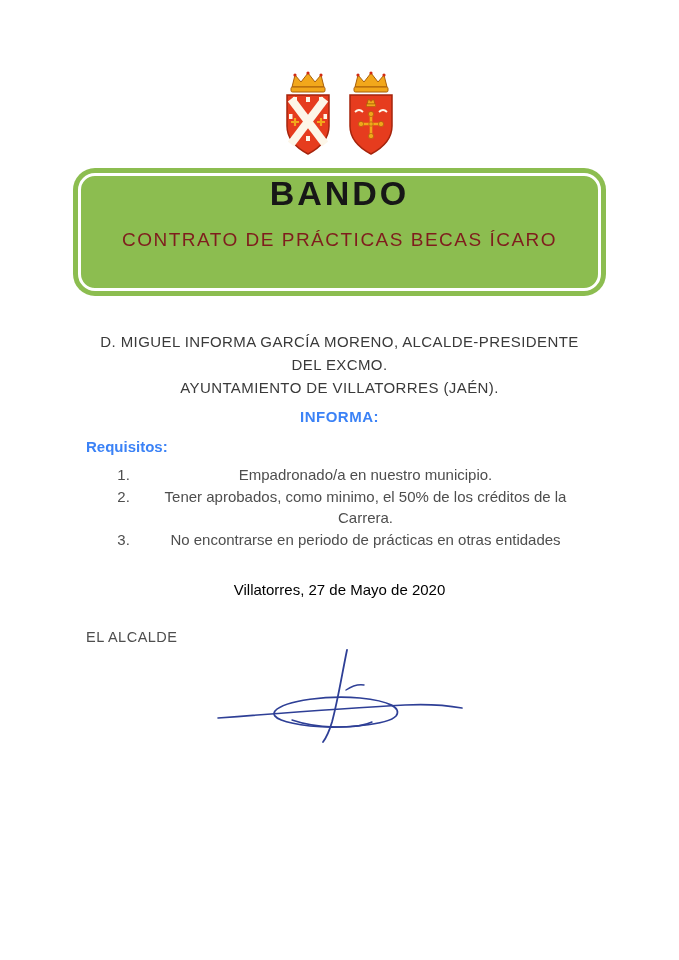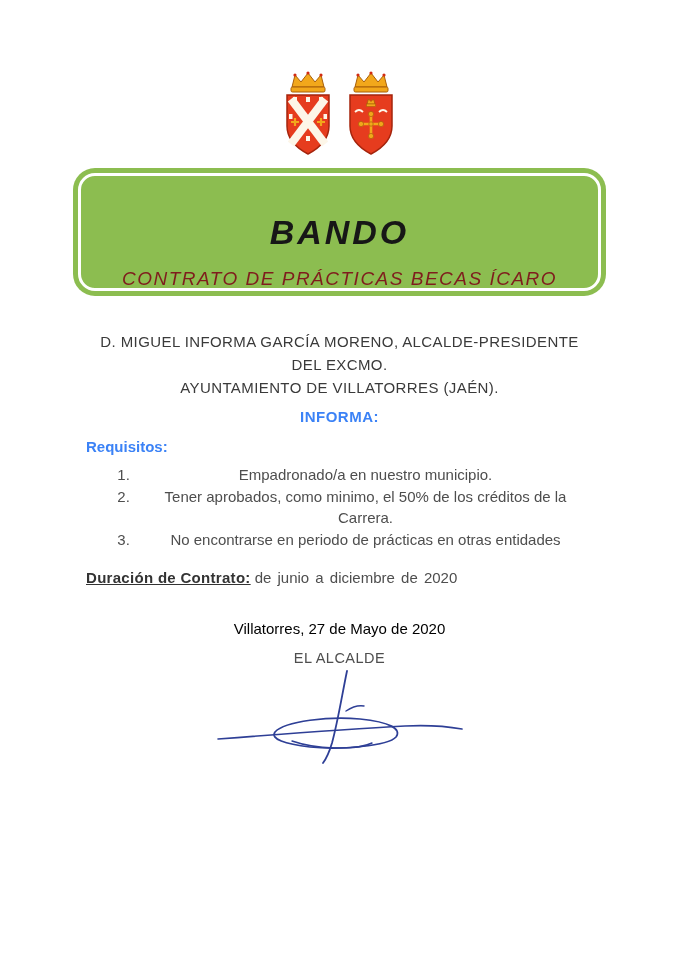--- a/index.html
+++ b/index.html
@@ -11,21 +11,21 @@
   
   .crest-row{display:flex;justify-content:center;gap:7px;height:86px;}
   .crest-row svg{display:block;}
   
   .banner{
     margin:12px 73px 0 73px;height:128px;box-sizing:border-box;
     background:#8cbd50;border-radius:22px;padding:5px;
   }
   .banner-inner{
     height:100%;box-sizing:border-box;border:3px solid #ffffff;border-radius:17px;
-    display:flex;flex-direction:column;align-items:center;justify-content:flex-end;font-style:italic;
+    display:flex;flex-direction:column;align-items:center;justify-content:flex-start;
   }
   .banner-title{
     font-size:34px;font-weight:bold;color:#171717;letter-spacing:3px;line-height:1;
     margin-bottom:20px;
   }
   .banner-subtitle{
     font-size:19px;color:#7f1d1d;letter-spacing:1.5px;line-height:1;
   }
   
   .content{padding:0 86px;color:#4e4e4e;}
@@ -49,21 +49,21 @@
     margin:9px 0 0 0;padding-left:48px;font-size:15px;line-height:21.5px;
   }
   ol.requisitos li{padding-left:4px;text-align:center;}
   .kv{margin-top:17px;font-size:15px;line-height:21.5px;text-align:justify;word-spacing:2px;}
   .kv .label{
     font-weight:bold;color:#333333;text-decoration:underline;padding-right:4px;
     letter-spacing:0.3px;word-spacing:normal;
   }
   .kv.reunion{margin-top:11px;}
   .date-line{margin-top:31px;text-align:center;font-size:15px;color:#000000;}
-  .signer-title{margin-top:13px;text-align:center;font-size:14.5px;color:#4e4e4e;letter-spacing:0.5px;}
+  .signer-title{margin-top:31px;text-align:left;font-size:14.5px;color:#4e4e4e;letter-spacing:0.5px;}
   .signature-wrap{margin-top:3px;display:flex;justify-content:center;}
   .signature-name{text-align:center;font-size:15px;color:#4e4e4e;margin-top:-6px;}
 </style>
 </head>
 <body>
 
 <div class="page">
 
   <div class="crest-row">
     <svg width="56" height="86" viewBox="0 0 56 86">
@@ -132,23 +132,20 @@
 
 
     <div class="section-label requisitos-heading">Requisitos:</div>
 
     <ol class="requisitos">
       <li>Empadronado/a en nuestro municipio.</li>
       <li>Tener aprobados, como minimo, el 50% de los créditos de la Carrera.</li>
       <li>No encontrarse en periodo de prácticas en otras entidades</li>
     </ol>
 
-    <p class="kv">
-      <span class="label">Duración de Contrato:</span><span>de junio a diciembre de 2020</span>
-    </p>
 
 
     <div class="date-line">Villatorres, 27 de Mayo de 2020</div>
 
     <div class="signer-title">EL ALCALDE</div>
 
     <div class="signature-wrap">
       <svg width="280" height="96" viewBox="0 0 280 96">
 
         <path d="M18 70 C 70 66, 150 60, 205 57 C 225 56, 245 57, 262 60" fill="none" stroke="#2e3f96" stroke-width="1.6" stroke-linecap="round"></path>

